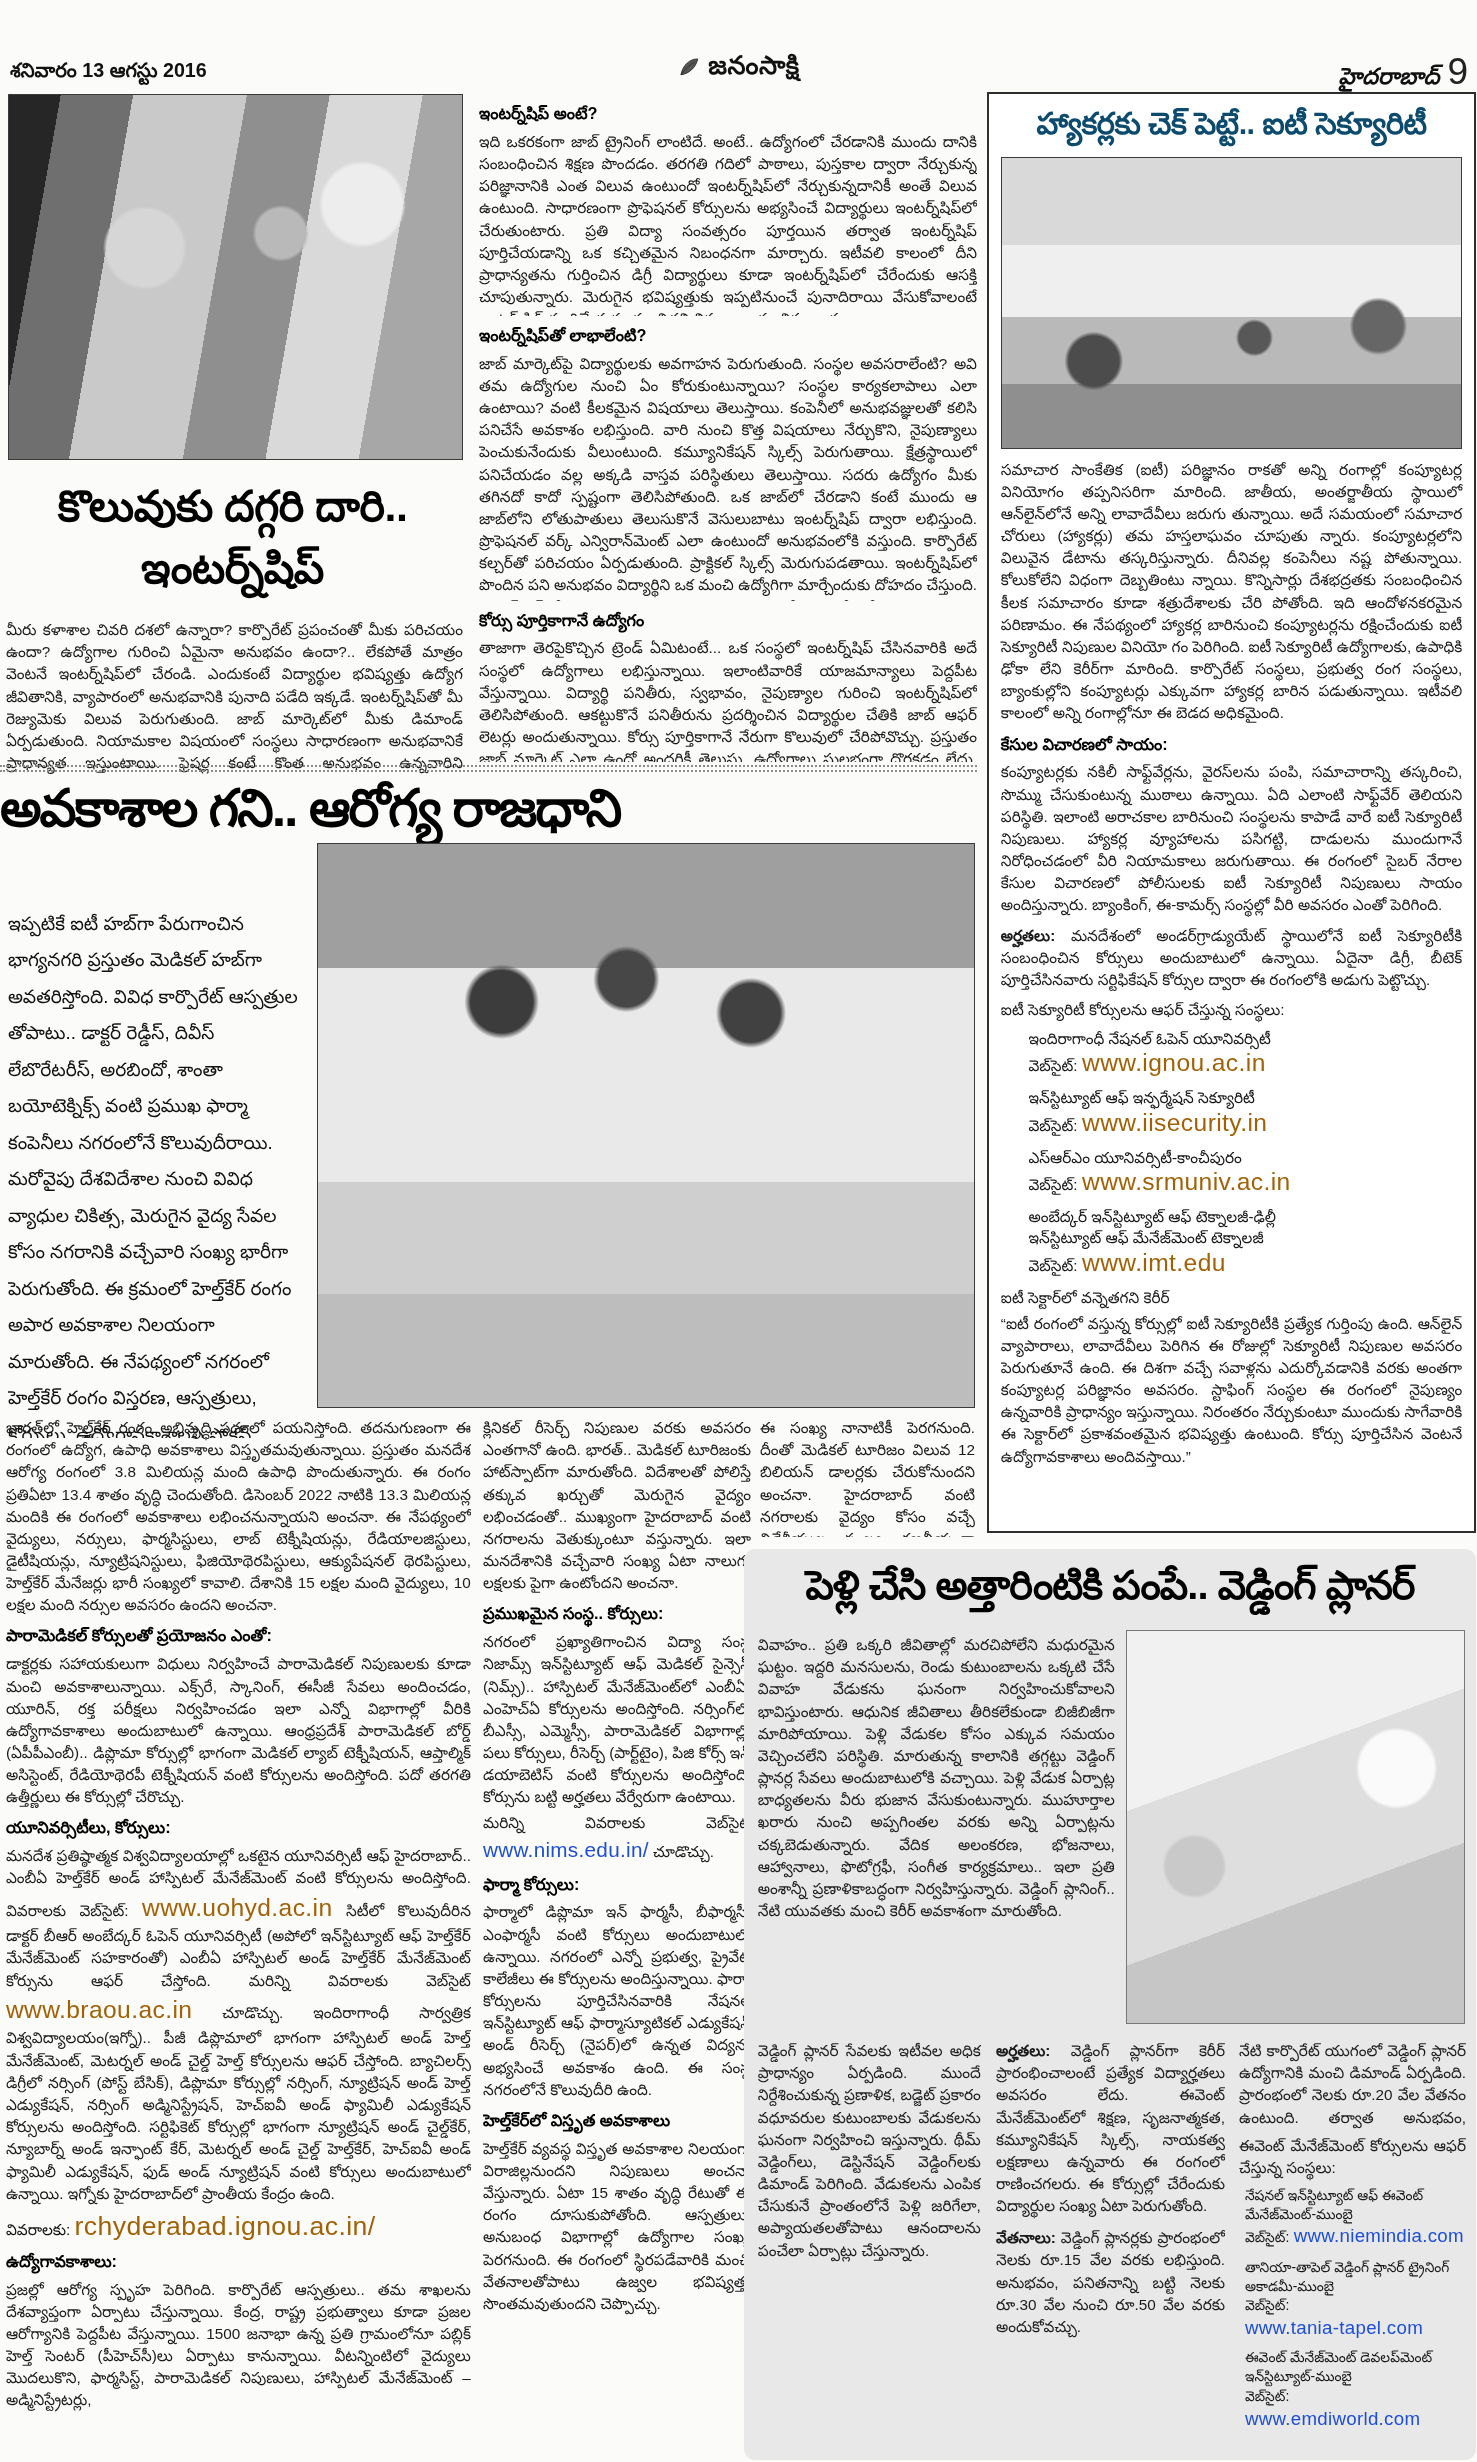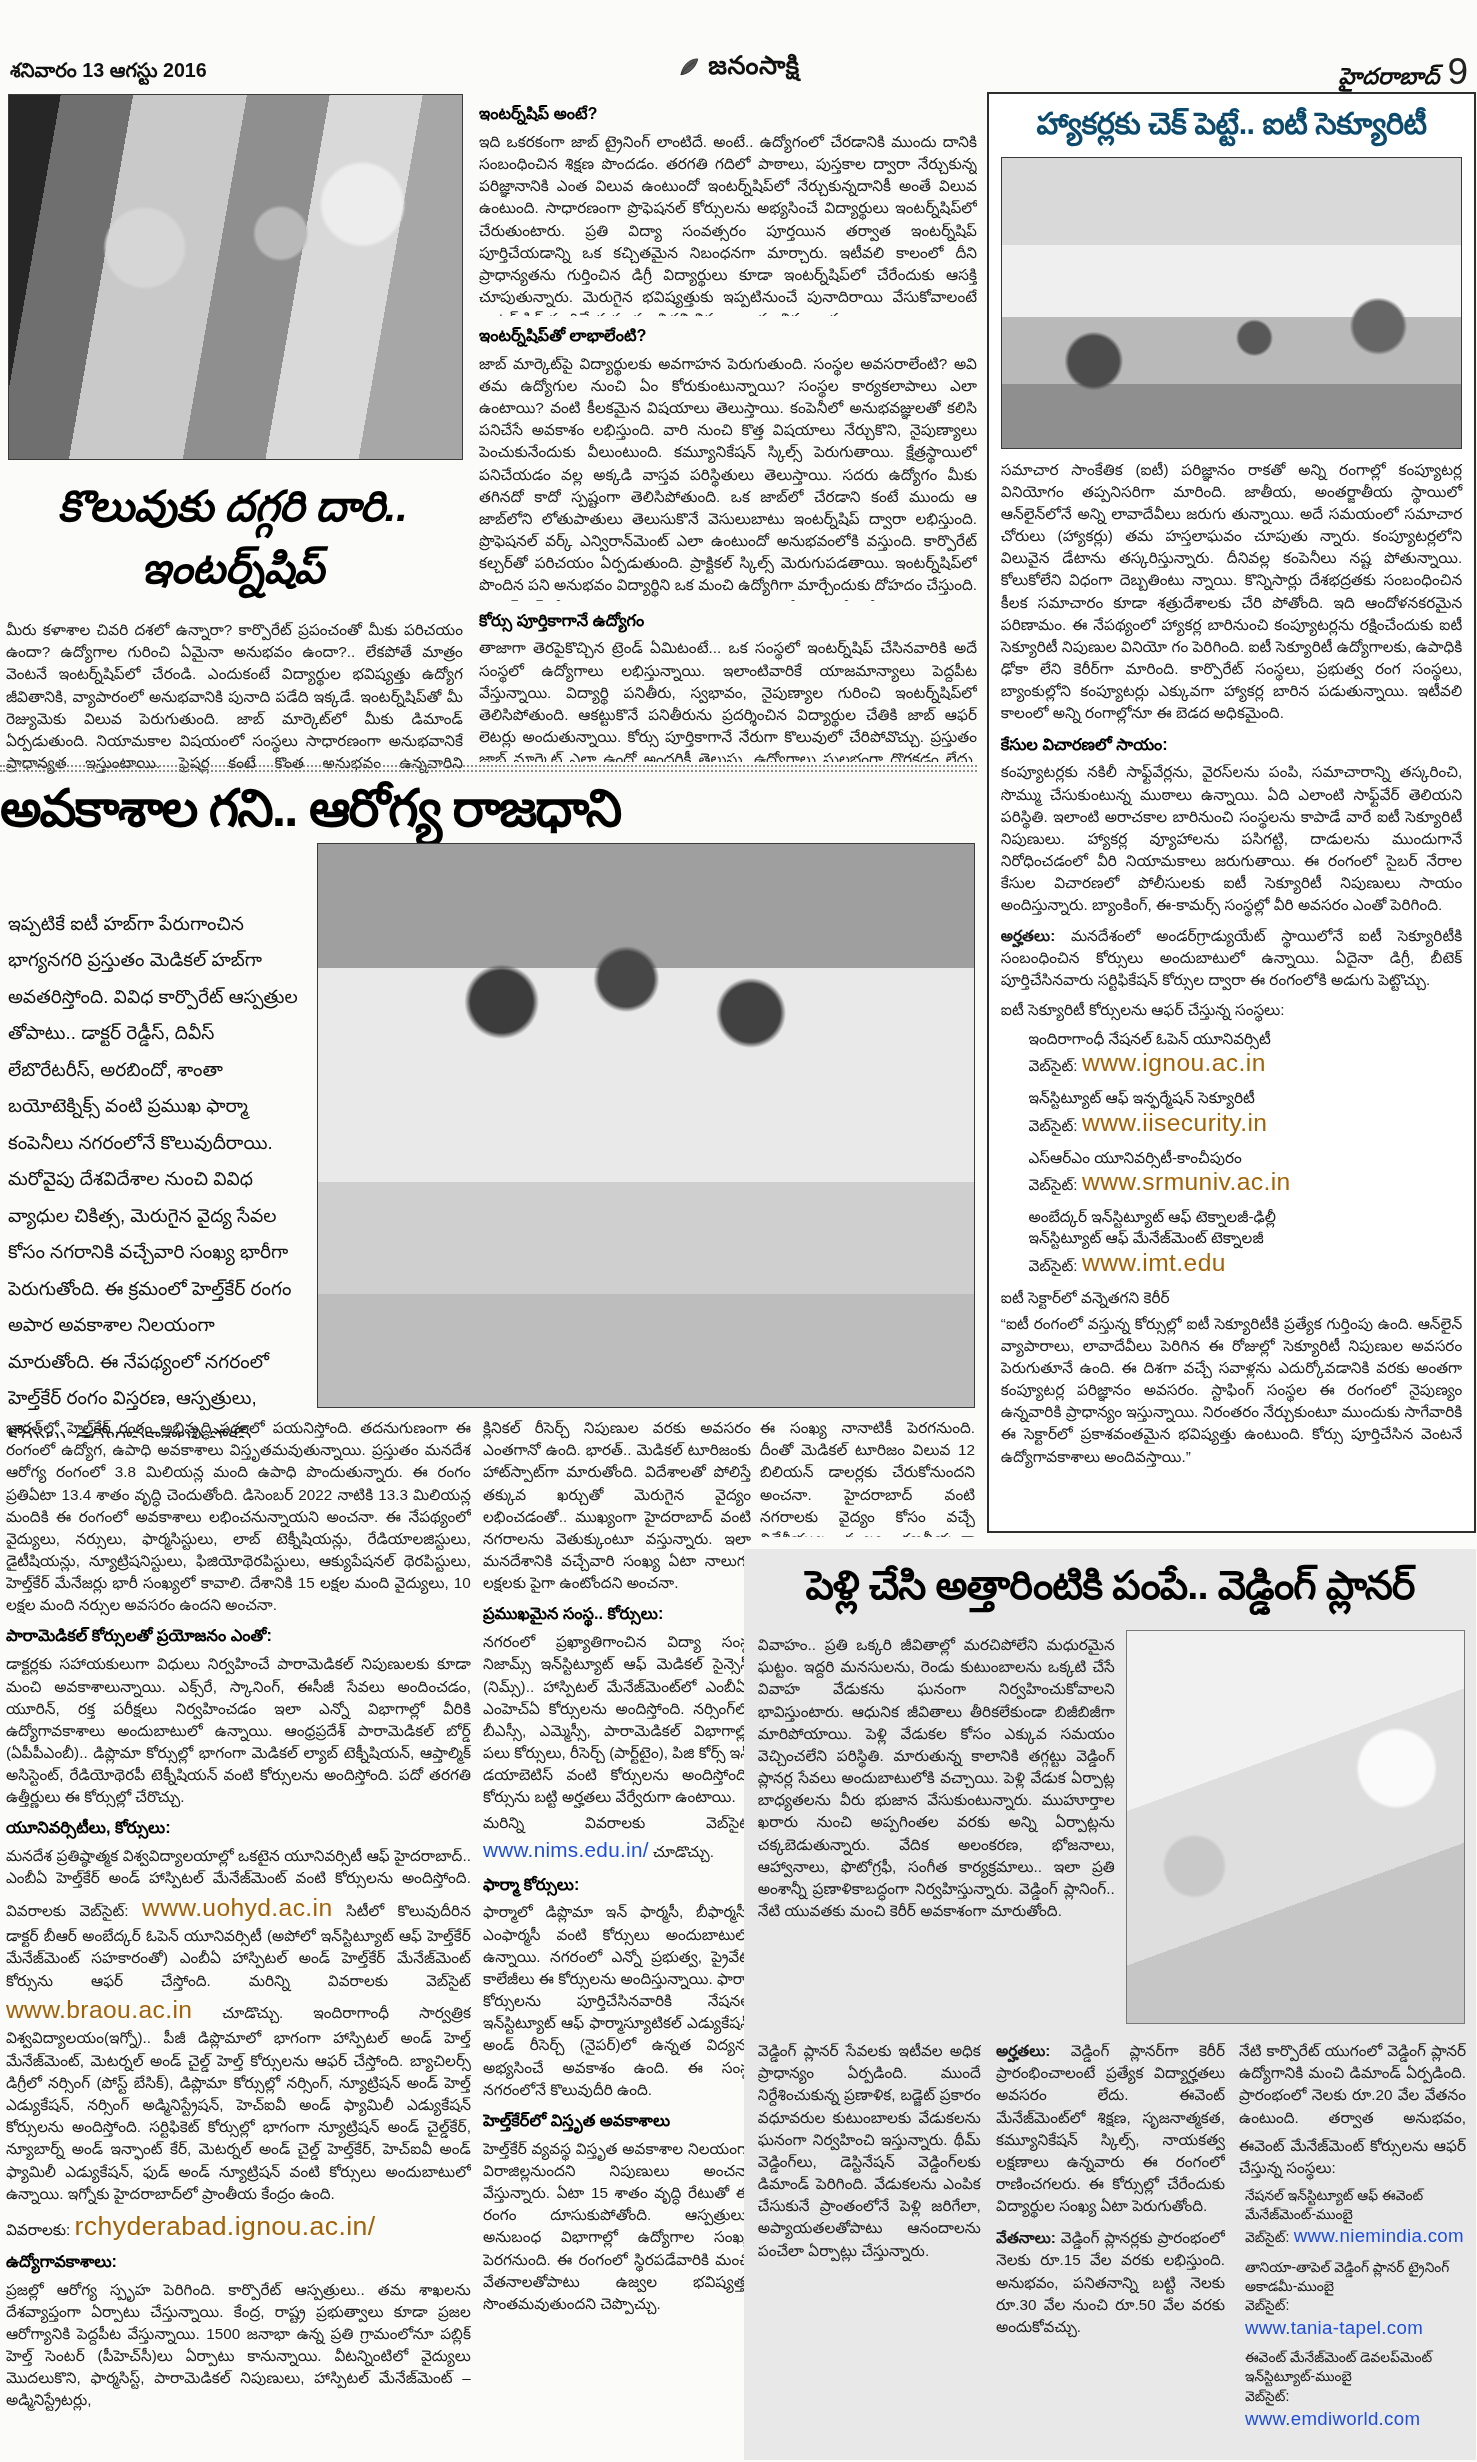--- a/index.html
+++ b/index.html
@@ -80,21 +80,21 @@
   </span>
   <span class="masthead">జనంసాక్షి</span>
 </div>
 
 <div class="abs" style="right:9.9px;top:51px;text-align:right;">
   <span class="edition">హైదరాబాద్</span><span class="pageno">9</span>
 </div>
 
 <div class="abs photo ph-callcenter" style="left:7.9px;top:94px;width:455px;height:366px;"></div>
 
-<div class="abs hl-left" style="left:0;top:475px;width:465px;font-style:italic;">
+<div class="abs hl-left" style="left:0;top:475px;width:465px;">
   <div>కొలువుకు దగ్గరి దారి..</div>
   <div>ఇంటర్న్‌షిప్</div>
 </div>
 
 <div class="abs para clip" style="left:5.9px;top:619px;width:457px;height:156px;">మీరు కళాశాల చివరి దశలో ఉన్నారా? కార్పొరేట్ ప్రపంచంతో మీకు పరిచయం ఉందా? ఉద్యోగాల గురించి ఏమైనా అనుభవం ఉందా?.. లేకపోతే మాత్రం వెంటనే ఇంటర్న్‌షిప్‌లో చేరండి. ఎందుకంటే విద్యార్థుల భవిష్యత్తు ఉద్యోగ జీవితానికి, వ్యాపారంలో అనుభవానికి పునాది పడేది ఇక్కడే. ఇంటర్న్‌షిప్‌తో మీ రెజ్యుమెకు విలువ పెరుగుతుంది. జాబ్ మార్కెట్‌లో మీకు డిమాండ్ ఏర్పడుతుంది. నియామకాల విషయంలో సంస్థలు సాధారణంగా అనుభవానికే ప్రాధాన్యత ఇస్తుంటాయి. ఫ్రెషర్ల కంటే కొంత అనుభవం ఉన్నవారిని చేర్చుకునేందుకు ఆసక్తి చూపుతుంటాయి. విద్యార్థులకు ఇంటర్న్‌షిప్ ద్వారా వర్క్ ఎక్స్‌పీరియెన్స్ వస్తుంది. గ్రాడ్యుయేషన్ పూర్తయిన తర్వాత సమయం వృథా చేయకుండా ఇంటర్న్‌షిప్‌లో చేరడం మంచిది. ఫ్యూచర్ జాబ్ కెరీర్‌కు ఎంతగానో ఉపయోగపడే ఇంటర్న్‌షిప్‌పై విద్యార్థులు ముందునుంచే అవగాహన పెంచుకోవాలి.</div>
 
 <div class="abs clip" style="left:479px;top:104px;width:498px;height:658px;">
   <div class="subhead" style="margin-top:0;">ఇంటర్న్‌షిప్ అంటే?</div>
   <div class="para clip" style="max-height:185px;">ఇది ఒకరకంగా జాబ్ ట్రైనింగ్ లాంటిదే. అంటే.. ఉద్యోగంలో చేరడానికి ముందు దానికి సంబంధించిన శిక్షణ పొందడం. తరగతి గదిలో పాఠాలు, పుస్తకాల ద్వారా నేర్చుకున్న పరిజ్ఞానానికి ఎంత విలువ ఉంటుందో ఇంటర్న్‌షిప్‌లో నేర్చుకున్నదానికీ అంతే విలువ ఉంటుంది. సాధారణంగా ప్రొఫెషనల్ కోర్సులను అభ్యసించే విద్యార్థులు ఇంటర్న్‌షిప్‌లో చేరుతుంటారు. ప్రతి విద్యా సంవత్సరం పూర్తయిన తర్వాత ఇంటర్న్‌షిప్ పూర్తిచేయడాన్ని ఒక కచ్చితమైన నిబంధనగా మార్చారు. ఇటీవలి కాలంలో దీని ప్రాధాన్యతను గుర్తించిన డిగ్రీ విద్యార్థులు కూడా ఇంటర్న్‌షిప్‌లో చేరేందుకు ఆసక్తి చూపుతున్నారు. మెరుగైన భవిష్యత్తుకు ఇప్పటినుంచే పునాదిరాయి వేసుకోవాలంటే ఇంటర్న్‌షిప్ పూర్తిచేయడం మంచిదని నిపుణులు సూచిస్తున్నారు.</div>
   <div class="subhead">ఇంటర్న్‌షిప్‌తో లాభాలేంటి?</div>
@@ -183,21 +183,21 @@
     <span>చూడొచ్చు.</span>
   </div>
   <div class="subhead">ఫార్మా కోర్సులు:</div>
   <div class="para">ఫార్మాలో డిప్లొమా ఇన్ ఫార్మసీ, బీఫార్మసీ, ఎంఫార్మసీ వంటి కోర్సులు అందుబాటులో ఉన్నాయి. నగరంలో ఎన్నో ప్రభుత్వ, ప్రైవేట్ కాలేజీలు ఈ కోర్సులను అందిస్తున్నాయి. ఫార్మా కోర్సులను పూర్తిచేసినవారికి నేషనల్ ఇన్‌స్టిట్యూట్ ఆఫ్ ఫార్మాస్యూటికల్ ఎడ్యుకేషన్ అండ్ రీసెర్చ్ (నైపర్)లో ఉన్నత విద్యను అభ్యసించే అవకాశం ఉంది. ఈ సంస్థ నగరంలోనే కొలువుదీరి ఉంది.</div>
   <div class="subhead">హెల్త్‌కేర్‌లో విస్తృత అవకాశాలు</div>
   <div class="para">హెల్త్‌కేర్ వ్యవస్థ విస్తృత అవకాశాల నిలయంగా విరాజిల్లనుందని నిపుణులు అంచనా వేస్తున్నారు. ఏటా 15 శాతం వృద్ధి రేటుతో ఈ రంగం దూసుకుపోతోంది. ఆస్పత్రులు, అనుబంధ విభాగాల్లో ఉద్యోగాల సంఖ్య పెరగనుంది. ఈ రంగంలో స్థిరపడేవారికి మంచి వేతనాలతోపాటు ఉజ్వల భవిష్యత్తు సొంతమవుతుందని చెప్పొచ్చు.</div>
 </div>
 
 <div class="abs para clip" style="left:760px;top:1417px;width:215px;height:120px;">ఈ సంఖ్య నానాటికీ పెరగనుంది. దీంతో మెడికల్ టూరిజం విలువ 12 బిలియన్ డాలర్లకు చేరుకోనుందని అంచనా. హైదరాబాద్ వంటి నగరాలకు వైద్యం కోసం వచ్చే విదేశీయుల సంఖ్య గణనీయంగా పెరుగుతోంది.</div>
 
-<div class="abs wedbox" style="left:744px;top:1549px;width:732px;height:911px;">
+<div class="abs wedbox" style="left:744px;top:1549px;width:732px;height:911px;border-radius:11px;">
   <div class="hl-wed" style="padding-top:13.8px;">పెళ్లి చేసి అత్తారింటికి పంపే.. వెడ్డింగ్ ప్లానర్</div>
 
   <div class="abs para clip" style="left:13.8px;top:85px;width:357px;height:390px;">వివాహం.. ప్రతి ఒక్కరి జీవితాల్లో మరచిపోలేని మధురమైన ఘట్టం. ఇద్దరి మనసులను, రెండు కుటుంబాలను ఒక్కటి చేసే వివాహ వేడుకను ఘనంగా నిర్వహించుకోవాలని భావిస్తుంటారు. ఆధునిక జీవితాలు తీరికలేకుండా బిజీబిజీగా మారిపోయాయి. పెళ్లి వేడుకల కోసం ఎక్కువ సమయం వెచ్చించలేని పరిస్థితి. మారుతున్న కాలానికి తగ్గట్టు వెడ్డింగ్ ప్లానర్ల సేవలు అందుబాటులోకి వచ్చాయి. పెళ్లి వేడుక ఏర్పాట్ల బాధ్యతలను వీరు భుజాన వేసుకుంటున్నారు. ముహూర్తాల ఖరారు నుంచి అప్పగింతల వరకు అన్ని ఏర్పాట్లను చక్కబెడుతున్నారు. వేదిక అలంకరణ, భోజనాలు, ఆహ్వానాలు, ఫొటోగ్రఫీ, సంగీత కార్యక్రమాలు.. ఇలా ప్రతి అంశాన్నీ ప్రణాళికాబద్ధంగా నిర్వహిస్తున్నారు. వెడ్డింగ్ ప్లానింగ్.. నేటి యువతకు మంచి కెరీర్ అవకాశంగా మారుతోంది.</div>
 
   <div class="abs photo ph-mandap" style="left:382px;top:81px;width:339px;height:394px;border-color:#777;"></div>
 
   <div class="abs para clip" style="left:13.8px;top:491px;width:223px;height:402px;">వెడ్డింగ్ ప్లానర్ సేవలకు ఇటీవల అధిక ప్రాధాన్యం ఏర్పడింది. ముందే నిర్దేశించుకున్న ప్రణాళిక, బడ్జెట్ ప్రకారం వధూవరుల కుటుంబాలకు వేడుకలను ఘనంగా నిర్వహించి ఇస్తున్నారు. థీమ్ వెడ్డింగ్‌లు, డెస్టినేషన్ వెడ్డింగ్‌లకు డిమాండ్ పెరిగింది. వేడుకలను ఎంపిక చేసుకునే ప్రాంతంలోనే పెళ్లి జరిగేలా, అప్యాయతలతోపాటు ఆనందాలను పంచేలా ఏర్పాట్లు చేస్తున్నారు.</div>
 
   <div class="abs clip" style="left:252px;top:491px;width:229px;height:402px;">
     <div class="para">

